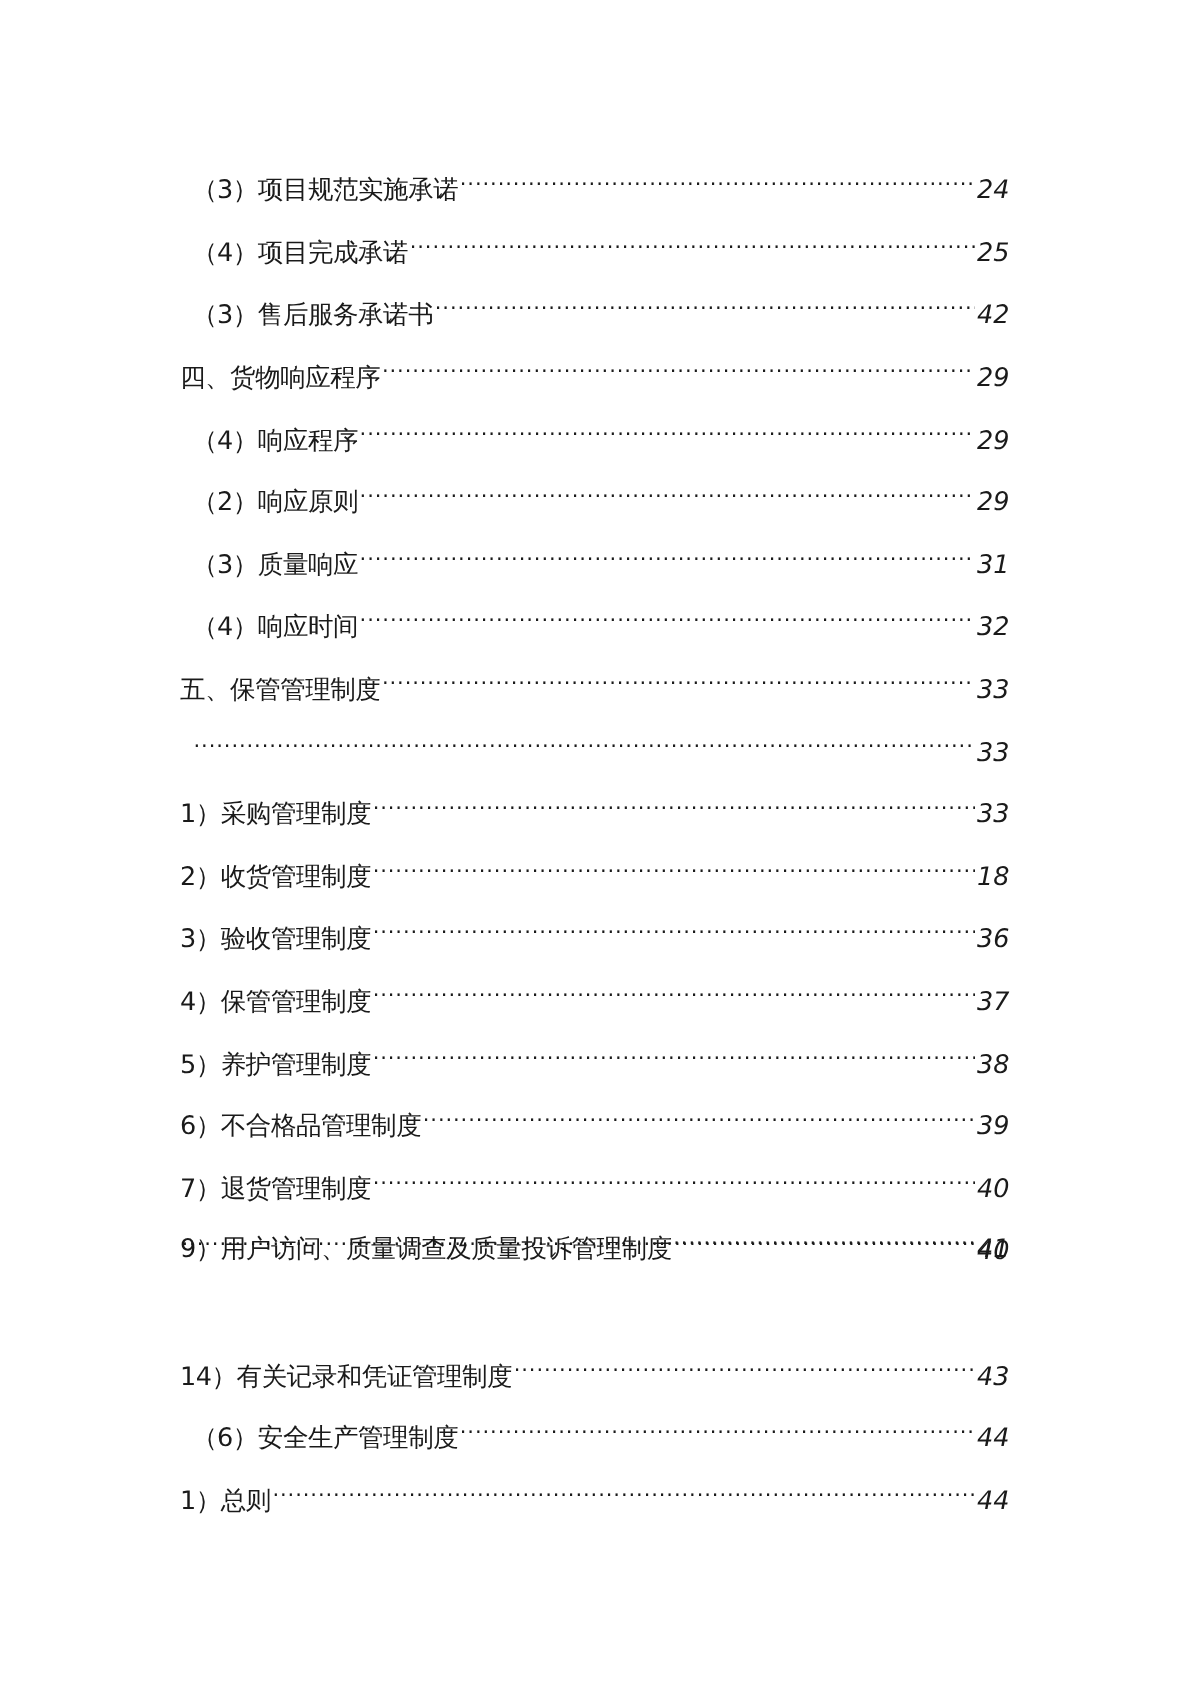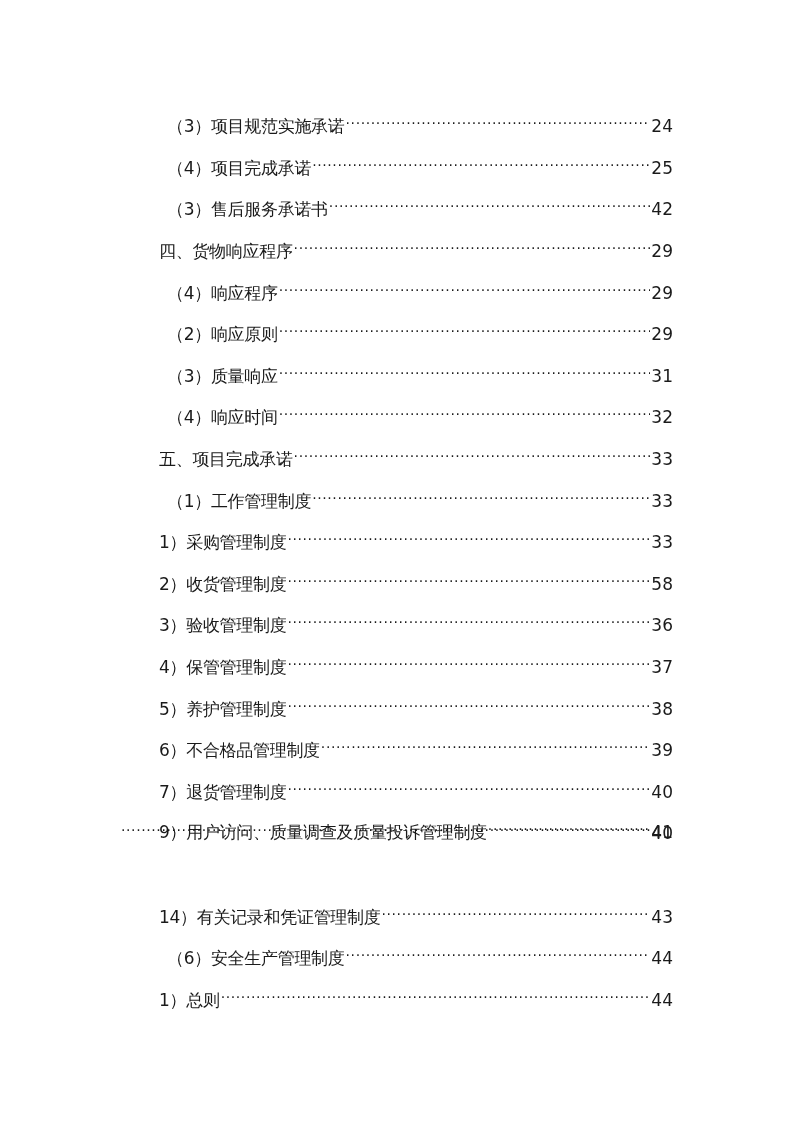--- a/index.html
+++ b/index.html
@@ -2,24 +2,24 @@
 <html><head>
 <meta charset="utf-8">
 <style>
   html, body { margin:0; padding:0; background:#ffffff; }
   body { width:793px; height:1122px; position:relative; overflow:hidden;
          font-family:"DejaVu Sans","Liberation Sans",sans-serif; color:#1a1a1a; }
   .toc { position:absolute; left:120px; top:96px; width:553px; }
   .row { position:absolute; left:0; width:553px; height:28px; display:flex;
          align-items:baseline; font-size:17px; line-height:28px; white-space:nowrap; }
   .row.l2 { padding-left:8px; width:545px; }
-  .title { flex:0 0 auto; letter-spacing:-0.3px;margin-left:39px; }
+  .title { flex:0 0 auto; letter-spacing:-0.3px; }
   .dots { flex:1 1 auto; overflow:hidden; margin:0 1px; position:relative; height:28px; }
   .dots::after { content:"................................................................................................................................................................................................"; position:absolute; left:0; bottom:6px; font-size:14px; line-height:14px; letter-spacing:0.6px; color:#1a1a1a; }
-  .page { flex:0 0 auto; text-align:right; min-width:20px; }
+  .page { flex:0 0 auto; text-align:right; min-width:20px;font-style:italic; }
 </style>
 </head>
 <body>
 
 <div class="toc">
   <div class="row l2" style="top:8px">
       <span class="title">（3）项目规范实施承诺</span>
       <span class="dots"></span>
       <span class="page">24</span>
     </div>
@@ -52,38 +52,37 @@
       <span class="title">（3）质量响应</span>
       <span class="dots"></span>
       <span class="page">31</span>
     </div>
   <div class="row l2" style="top:299px">
       <span class="title">（4）响应时间</span>
       <span class="dots"></span>
       <span class="page">32</span>
     </div>
   <div class="row" style="top:341px">
-      <span class="title">五、项目完成承诺</span>
+      <span class="title">五、保管管理制度</span>
       <span class="dots"></span>
       <span class="page">33</span>
     </div>
   <div class="row l2" style="top:383px">
-      <span class="title">（1）工作管理制度</span>
       <span class="dots"></span>
       <span class="page">33</span>
     </div>
   <div class="row" style="top:424px">
       <span class="title">1）采购管理制度</span>
       <span class="dots"></span>
       <span class="page">33</span>
     </div>
   <div class="row" style="top:466px">
       <span class="title">2）收货管理制度</span>
       <span class="dots"></span>
-      <span class="page">58</span>
+      <span class="page">18</span>
     </div>
   <div class="row" style="top:507px">
       <span class="title">3）验收管理制度</span>
       <span class="dots"></span>
       <span class="page">36</span>
     </div>
   <div class="row" style="top:549px">
       <span class="title">4）保管管理制度</span>
       <span class="dots"></span>
       <span class="page">37</span>

